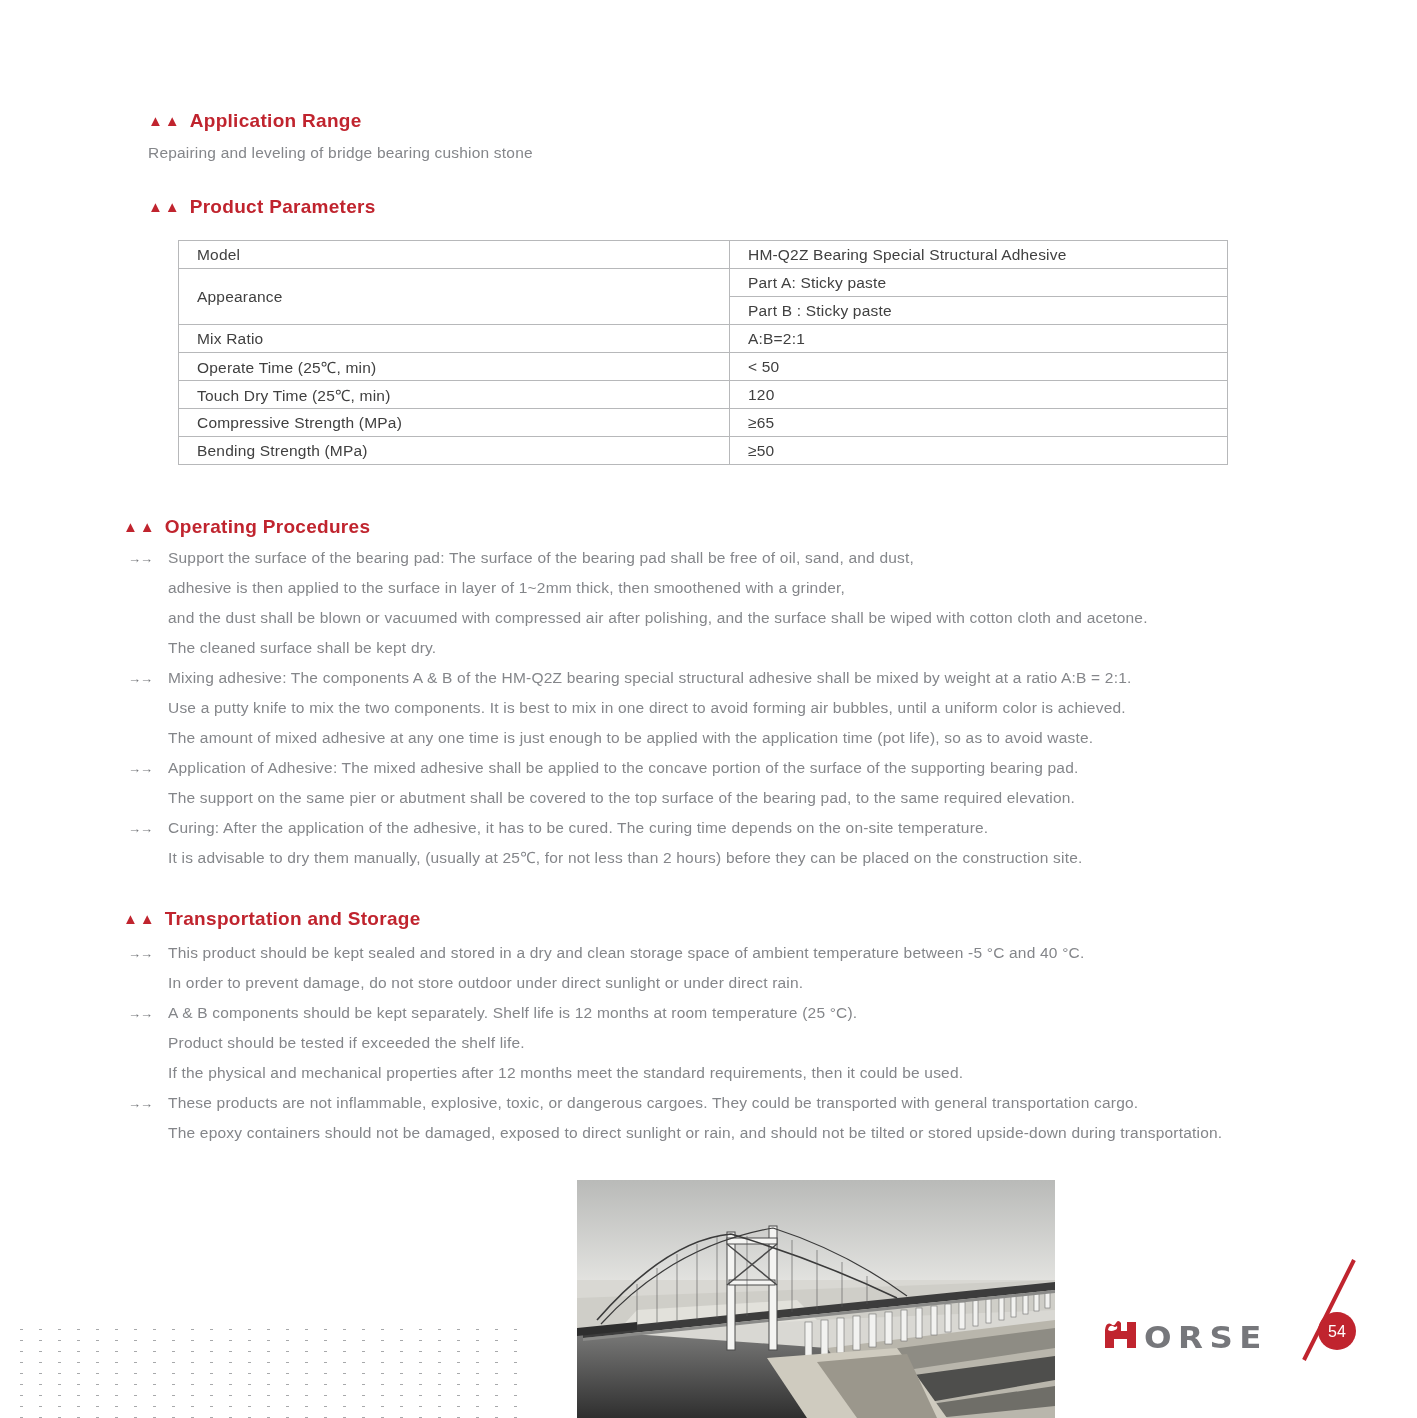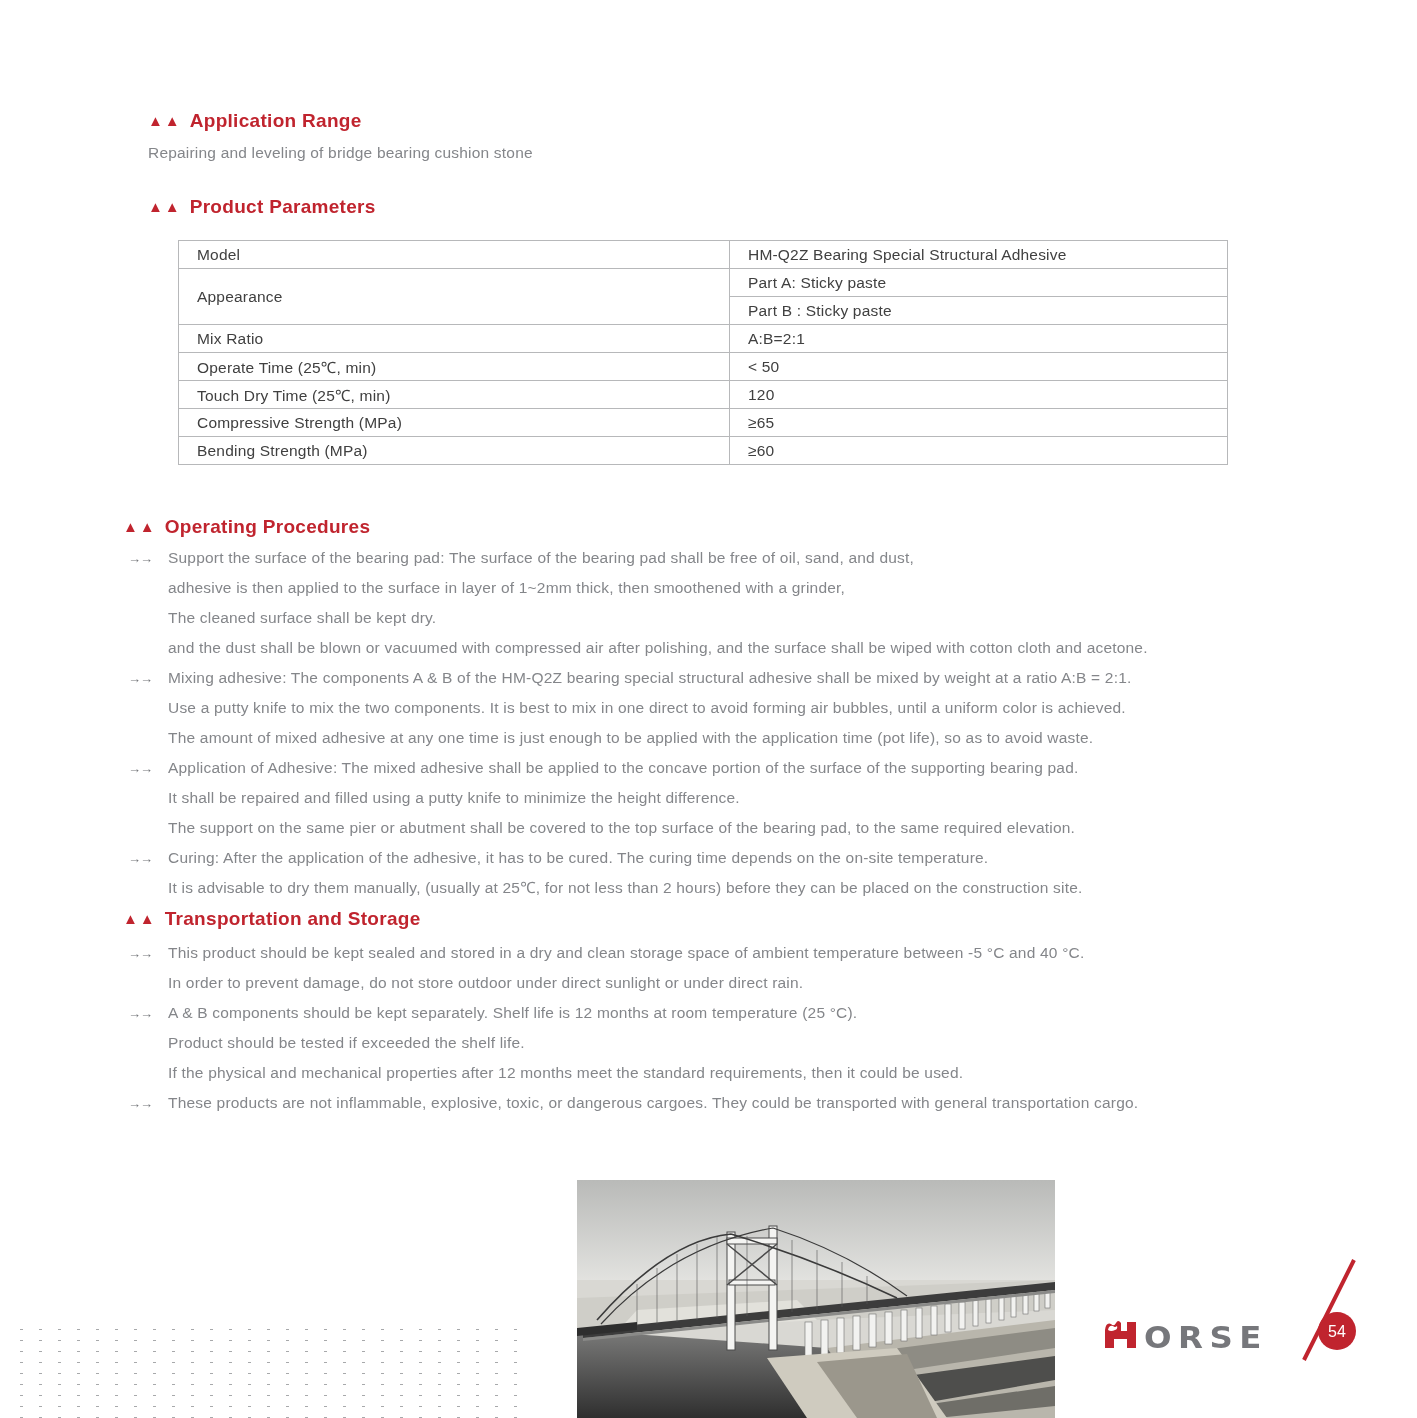--- a/index.html
+++ b/index.html
@@ -72,53 +72,53 @@
     <tr>
       <td class="c1">Touch Dry Time  (25℃, min)</td>
       <td>120</td>
     </tr>
     <tr>
       <td class="c1">Compressive Strength  (MPa)</td>
       <td>≥65</td>
     </tr>
     <tr>
       <td class="c1">Bending Strength  (MPa)</td>
-      <td>≥60</td>
+      <td>≥50</td>
     </tr>
   </tbody>
     </table>
 
   <div class="sec-title" id="sec-oper-title">
     <span class="tri">▲▲</span><span>Operating Procedures</span>
   </div>
   <div class="lines" id="oper-lines">
     <div class="proc-line"><span class="bullet">→→</span><span>Support the surface of the bearing pad: The surface of the bearing pad shall be free of oil, sand, and dust,</span></div>
     <div class="proc-line cont"><span>adhesive is then applied to the surface in layer of 1~2mm thick, then smoothened with a grinder,</span></div>
+    <div class="proc-line cont"><span>and the dust shall be blown or vacuumed with compressed air after polishing, and the surface shall be wiped with cotton cloth and acetone.</span></div>
     <div class="proc-line cont"><span>The cleaned surface shall be kept dry.</span></div>
-    <div class="proc-line cont"><span>and the dust shall be blown or vacuumed with compressed air after polishing, and the surface shall be wiped with cotton cloth and acetone.</span></div>
     <div class="proc-line"><span class="bullet">→→</span><span>Mixing adhesive: The components A &amp; B of the HM-Q2Z bearing special structural adhesive shall be mixed by weight at a ratio A:B = 2:1.</span></div>
     <div class="proc-line cont"><span>Use a putty knife to mix the two components. It is best to mix in one direct to avoid forming air bubbles, until a uniform color is achieved.</span></div>
     <div class="proc-line cont"><span>The amount of mixed adhesive at any one time is just enough to be applied with the application time (pot life), so as to avoid waste.</span></div>
     <div class="proc-line"><span class="bullet">→→</span><span>Application of Adhesive: The mixed adhesive shall be applied to the concave portion of the surface of the supporting bearing pad.</span></div>
-    <div class="proc-line cont"><span>It shall be repaired and filled using a putty knife to minimize the height difference.</span></div>
     <div class="proc-line cont"><span>The support on the same pier or abutment shall be covered to the top surface of the bearing pad, to the same required elevation.</span></div>
     <div class="proc-line"><span class="bullet">→→</span><span>Curing: After the application of the adhesive, it has to be cured. The curing time depends on the on-site temperature.</span></div>
     <div class="proc-line cont"><span>It is advisable to dry them manually, (usually at 25℃, for not less than 2 hours) before they can be placed on the construction site.</span></div>
   </div>
 
   <div class="sec-title" id="sec-trans-title">
     <span class="tri">▲▲</span><span>Transportation and Storage</span>
   </div>
   <div class="lines" id="trans-lines">
     <div class="proc-line"><span class="bullet">→→</span><span>This product should be kept sealed and stored in a dry and clean storage space of ambient temperature between -5 °C and 40 °C.</span></div>
     <div class="proc-line cont"><span>In order to prevent damage, do not store outdoor under direct sunlight or under direct rain.</span></div>
     <div class="proc-line"><span class="bullet">→→</span><span>A &amp; B components should be kept separately. Shelf life is 12 months at room temperature (25 °C).</span></div>
     <div class="proc-line cont"><span>Product should be tested if exceeded the shelf life.</span></div>
     <div class="proc-line cont"><span>If the physical and mechanical properties after 12 months meet the standard requirements, then it could be used.</span></div>
     <div class="proc-line"><span class="bullet">→→</span><span>These products are not inflammable, explosive, toxic, or dangerous cargoes. They could be transported with general transportation cargo.</span></div>
+    <div class="proc-line cont"><span>The epoxy containers should not be damaged, exposed to direct sunlight or rain, and should not be tilted or stored upside-down during transportation.</span></div>
   </div>
 
   <div class="dot-grid"></div>
 
   <svg class="photo" viewBox="0 0 478 238" aria-hidden="true">
     <defs>
       <linearGradient id="sky" x1="0" y1="0" x2="0" y2="1">
         <stop offset="0" stop-color="#b9bab8"></stop>
           <stop offset="1" stop-color="#e6e6e3"></stop>
       </linearGradient>

